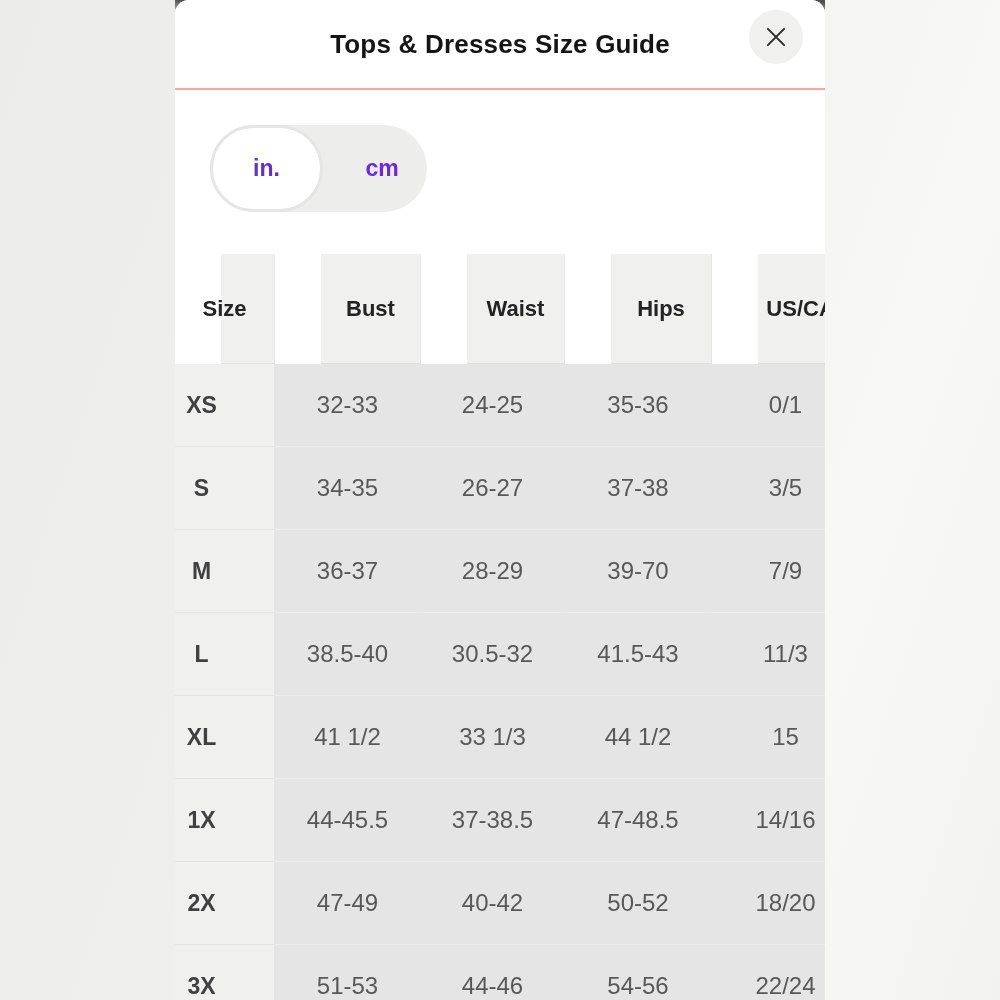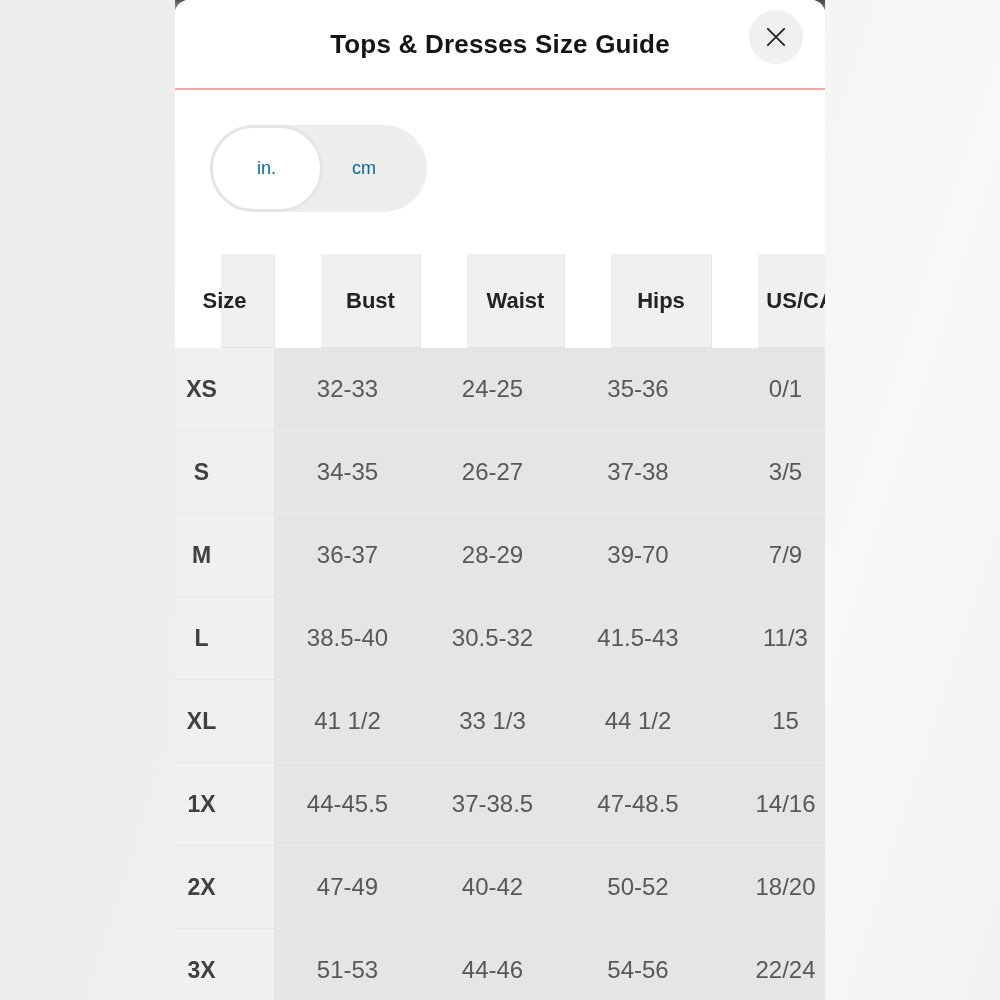--- a/index.html
+++ b/index.html
@@ -37,31 +37,31 @@
   .toggle-row{padding:35px 0 0 35px;height:129px;background:#ffffff;}
   .toggle{
     position:relative;width:217px;height:87px;border-radius:44px;background:#ededec;
     cursor:pointer;
   }
   .toggle-opt{position:absolute;top:0;display:flex;align-items:center;justify-content:center;}
   .toggle-opt.knob{
     left:0;width:113px;height:87px;background:#ffffff;border:3px solid #e5e5e4;
     border-radius:44px;box-sizing:border-box;
   }
-  .toggle-opt.alt{left:102px;width:104px;height:87px;}
-  .toggle-opt span{font-size:18px;font-weight:400;color:#0369a1;}
+  .toggle-opt.alt{left:120px;width:104px;height:87px;}
+  .toggle-opt span{font-size:23px;font-weight:700;color:#6d28d9;}
 
   .table-wrap{background:#ffffff;}
   .grid{
     display:grid;width:684px;
     grid-template-columns:100px 146px 144px 147px 147px;
   }
   .grid > div{display:flex;align-items:center;justify-content:center;box-sizing:border-box;}
   .th{
-    height:94px;background:#f0f0ef;font-size:22px;font-weight:700;color:#232323;
+    height:110px;background:#f0f0ef;font-size:22px;font-weight:700;color:#232323;
     border-bottom:1px solid #e0e0df;
     margin-left:46px;
   }
   .cell{height:83px;border-bottom:1px solid #ececeb;background:#e5e5e5;}
   .size-cell{background:#f0f0ef;font-size:23px;font-weight:700;color:#404040;border-bottom:1px solid #e5e5e4;}
   .val-cell{font-size:24px;font-weight:400;color:#585858;}
   .vline{border-right:1px solid #e5e5e4;}
   .c0{padding-right:46px;} 
 </style>
 </head>

